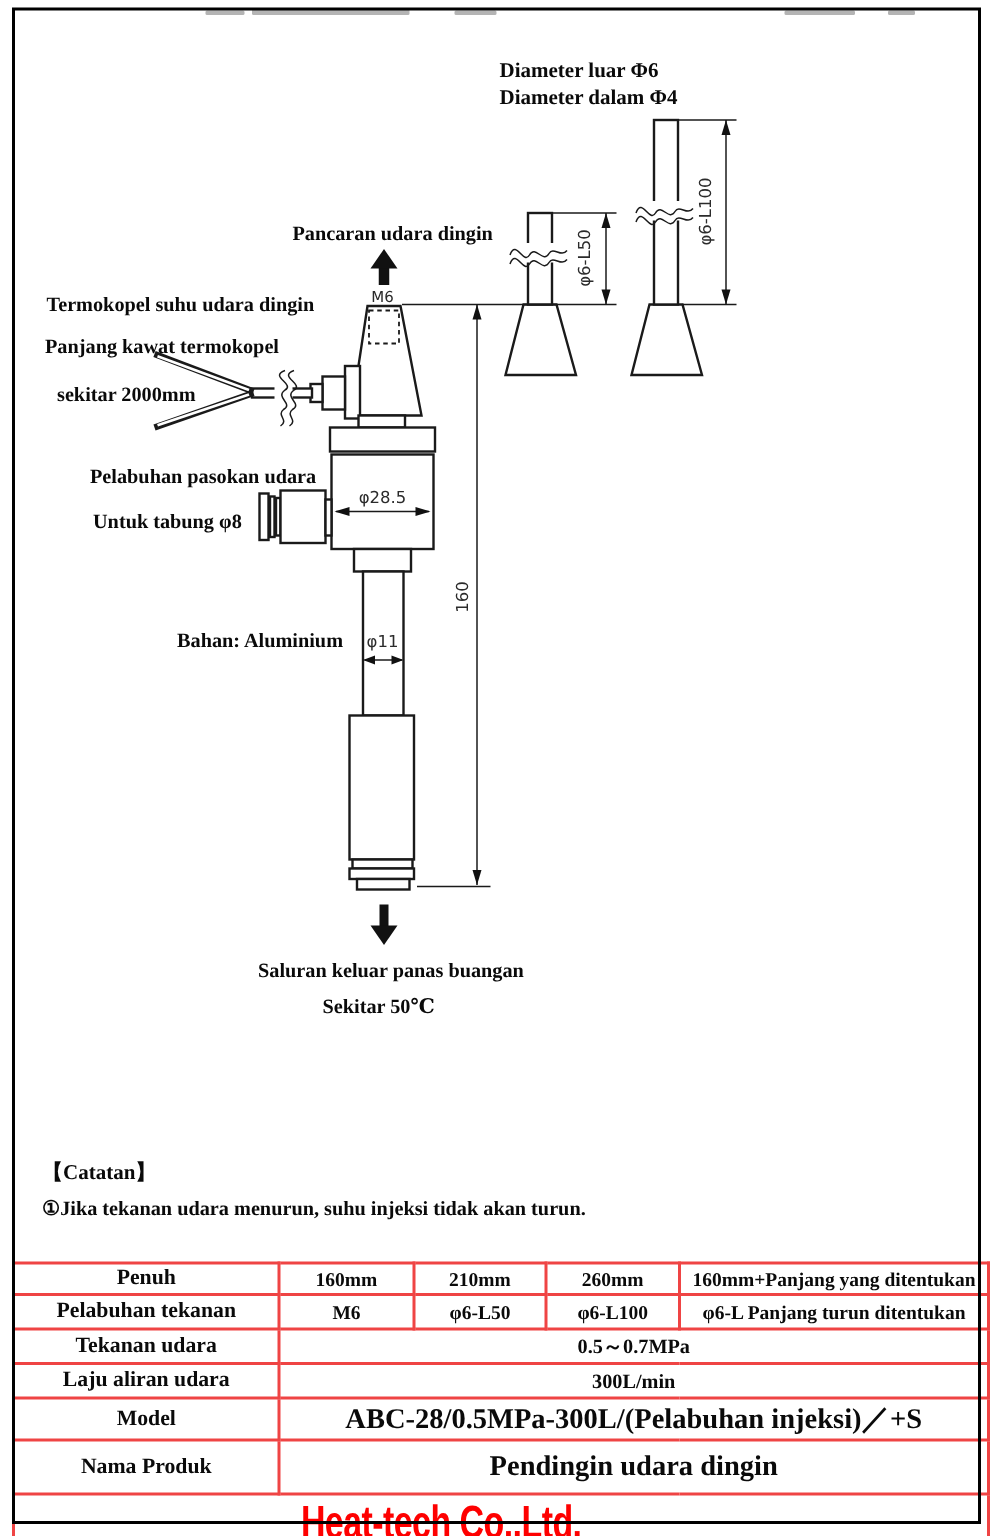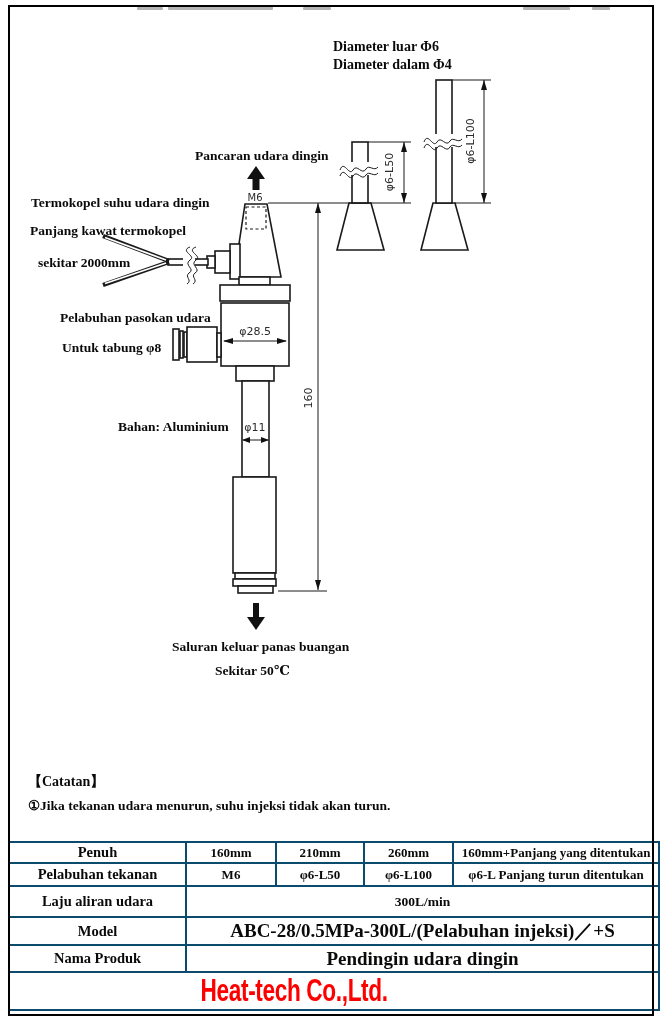--- a/index.html
+++ b/index.html
@@ -7,21 +7,21 @@
         font-family:"Liberation Serif","DejaVu Serif",serif;color:#0a0a0a;}
   .page-border{position:absolute;left:8px;top:5px;width:646px;height:1011px;
         border:2.5px solid #000;box-sizing:border-box;pointer-events:none;}
   .remnant{position:absolute;background:#b4b4b4;border-radius:1px;}
   .diagram-svg{position:absolute;left:0;top:0;}
   .note{position:absolute;font-weight:bold;font-size:13.5px;white-space:nowrap;}
   .note-heading{font-size:14px;}
   
   table.spec{position:absolute;left:8px;top:841px;width:650px;border-collapse:collapse;
         table-layout:fixed;}
-  table.spec th,table.spec td{border:2px solid #0c4a6e;text-align:center;vertical-align:middle;
+  table.spec th,table.spec td{border:2px solid #ef4444;text-align:center;vertical-align:middle;
         padding:0;overflow:hidden;white-space:nowrap;font-family:"Liberation Serif","DejaVu Serif",serif;}
   table.spec th{font-size:14.5px;font-weight:bold;}
   td.val{font-size:13px;font-weight:bold;}
   td.val-wide{font-size:13px;font-weight:bold;}
   td.val-span{font-size:13.5px;font-weight:bold;}
   td.val-big{font-size:19px;font-weight:bold;}
   td.footer-cell{border-bottom-width:4px;margin-left:40px;}
   .company{display:inline-block;font-family:"Liberation Sans","DejaVu Sans",sans-serif;
         font-weight:bold;font-size:31px;letter-spacing:-0.5px;
         transform:translateX(-40px) scaleX(0.73);transform-origin:center;}
@@ -175,29 +175,33 @@
       <td class="val">260mm</td>
       <td class="val-wide">160mm+Panjang yang ditentukan</td>
     </tr>
     <tr style="height:23px">
       <th>Pelabuhan tekanan</th>
       <td class="val">M6</td>
       <td class="val">φ6-L50</td>
       <td class="val">φ6-L100</td>
       <td class="val-wide">φ6-L Panjang turun ditentukan</td>
     </tr>
-    <tr style="height:31px">
+    <tr style="height:23px">
+      <th>Tekanan udara</th>
+      <td class="val-span" colspan="4">0.5～0.7MPa</td>
+    </tr>
+    <tr style="height:23px">
       <th>Laju aliran udara</th>
       <td class="val-span" colspan="4">300L/min</td>
     </tr>
     <tr style="height:23px">
       <th>Model</th>
       <td class="val-big" colspan="4">ABC-28/0.5MPa-300L/(Pelabuhan injeksi)／+S</td>
     </tr>
-    <tr style="height:27px">
+    <tr style="height:36px">
       <th>Nama Produk</th>
       <td class="val-big" colspan="4">Pendingin udara dingin</td>
     </tr>
     <tr style="height:36px">
       <td class="footer-cell" colspan="5">
         <span class="company" style="color:#fe0000;">Heat-tech Co.,Ltd.</span>
       </td>
     </tr>
   </tbody>
     </table>

